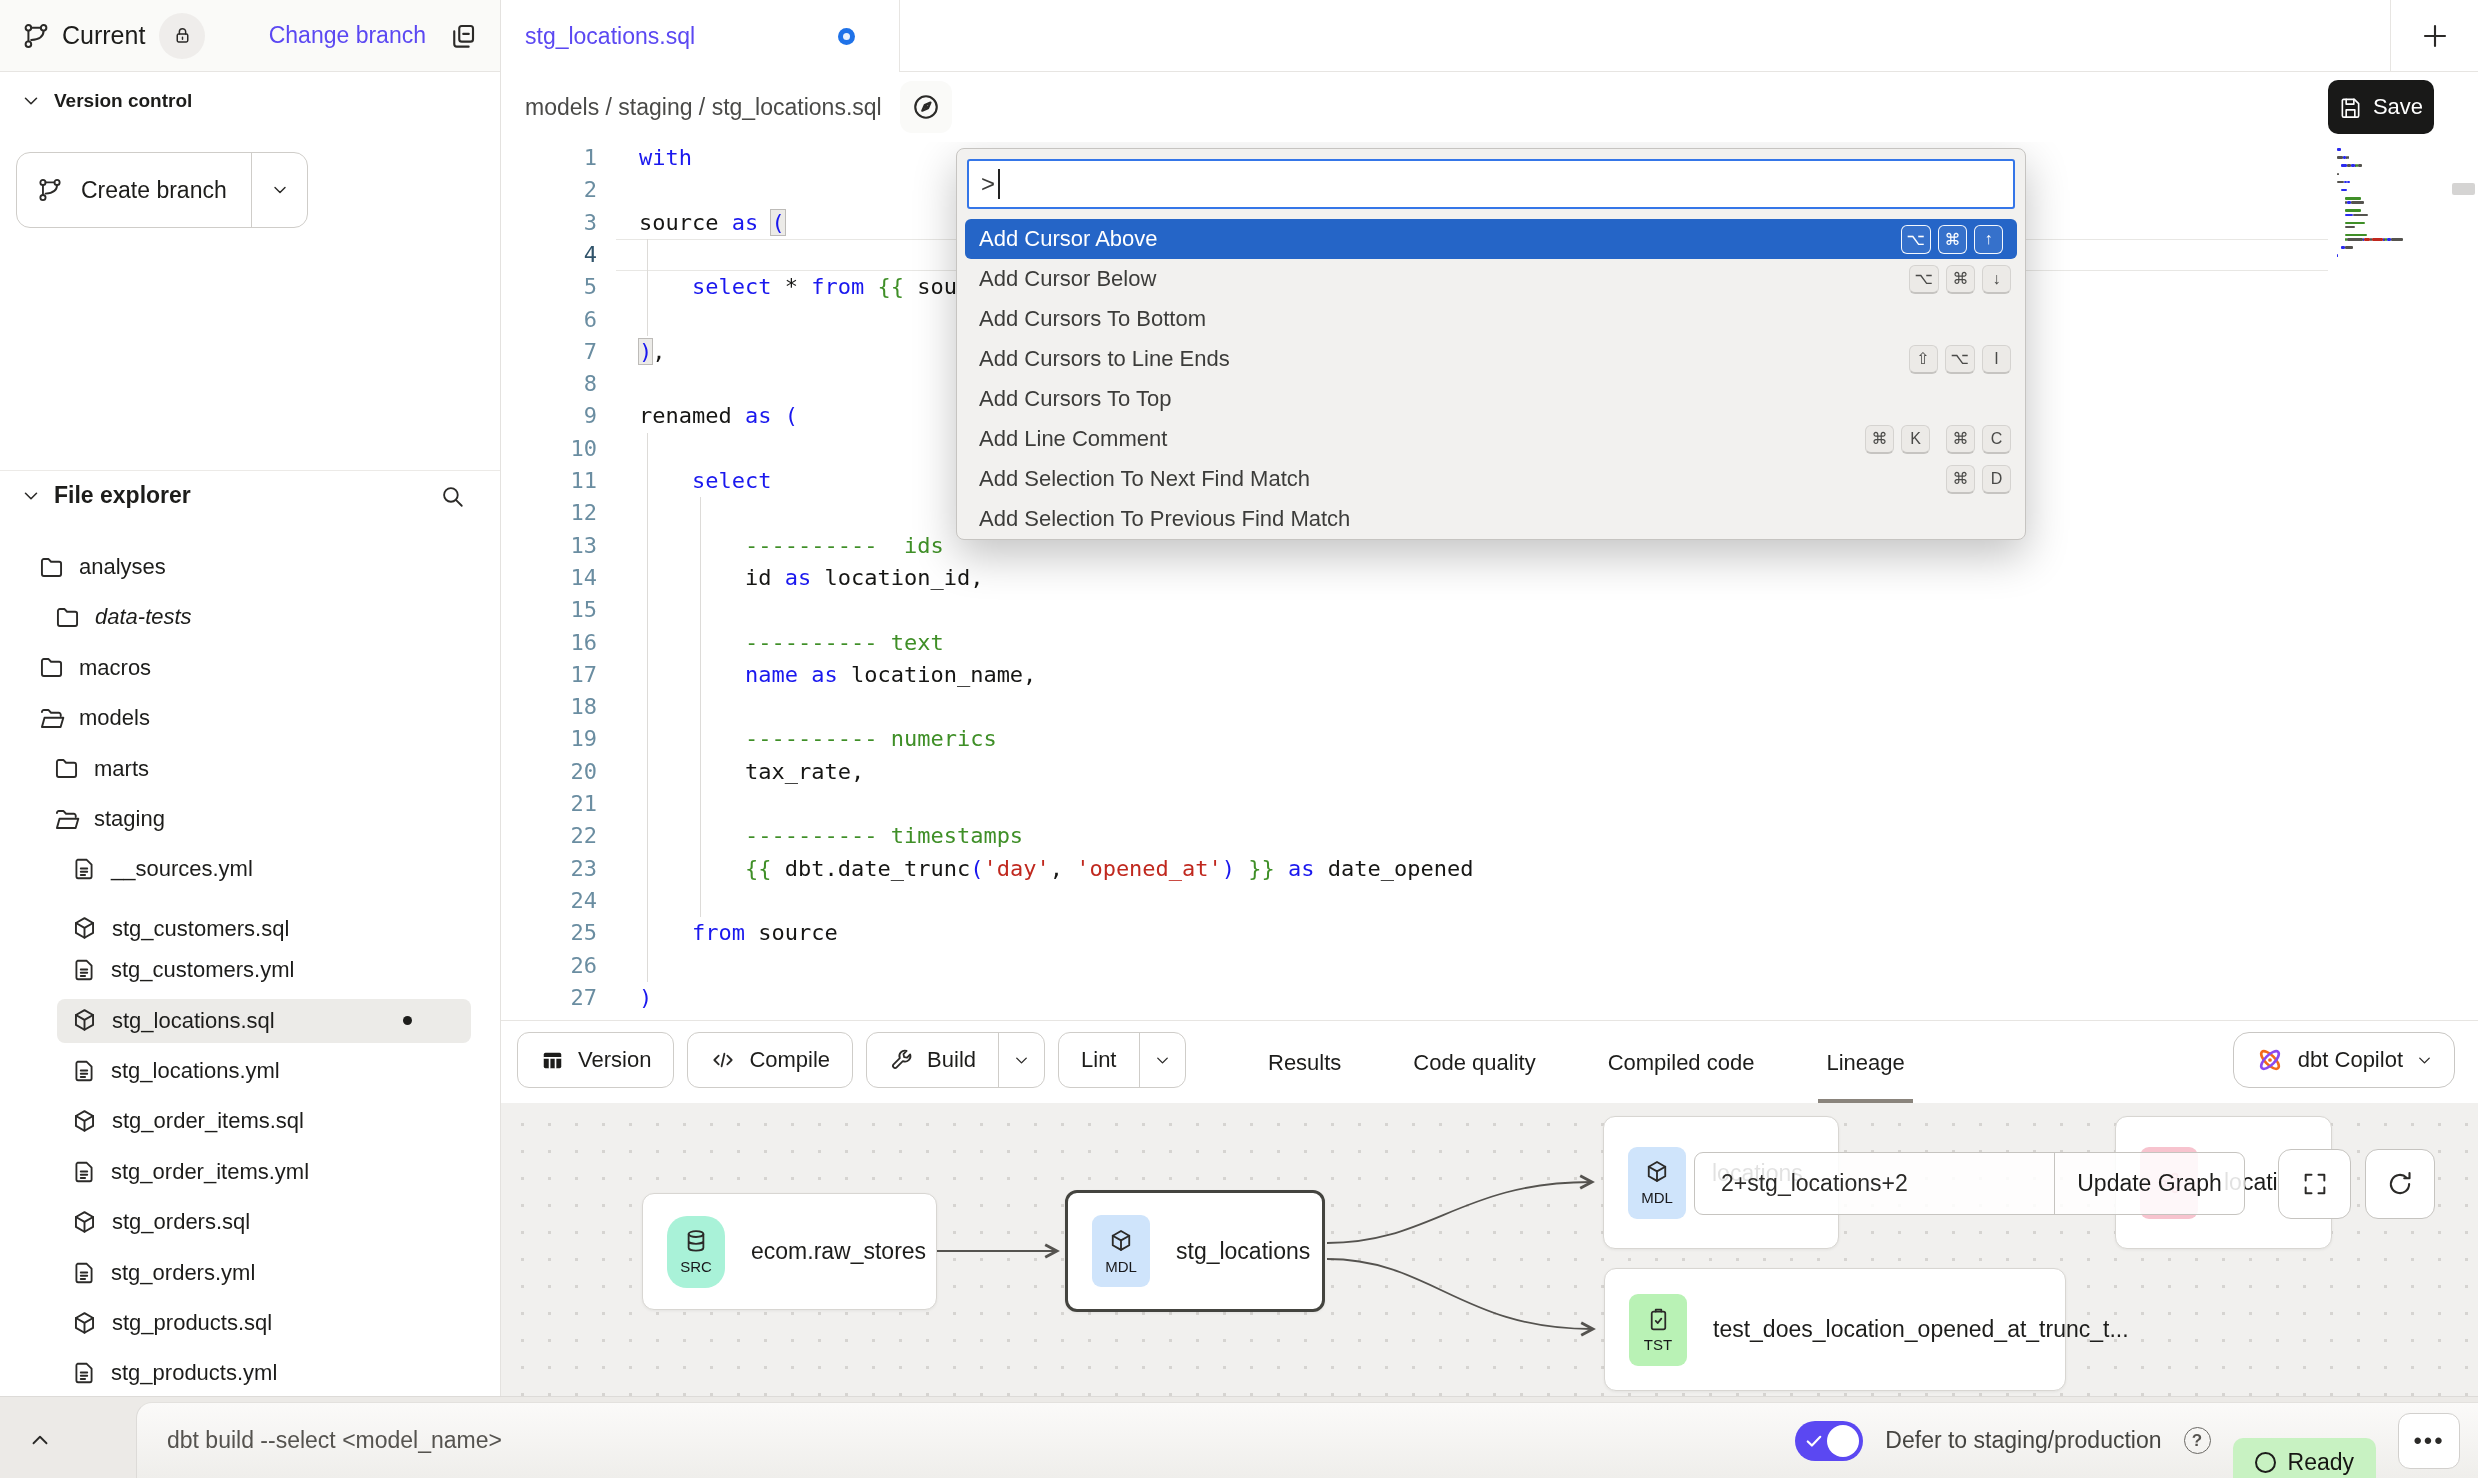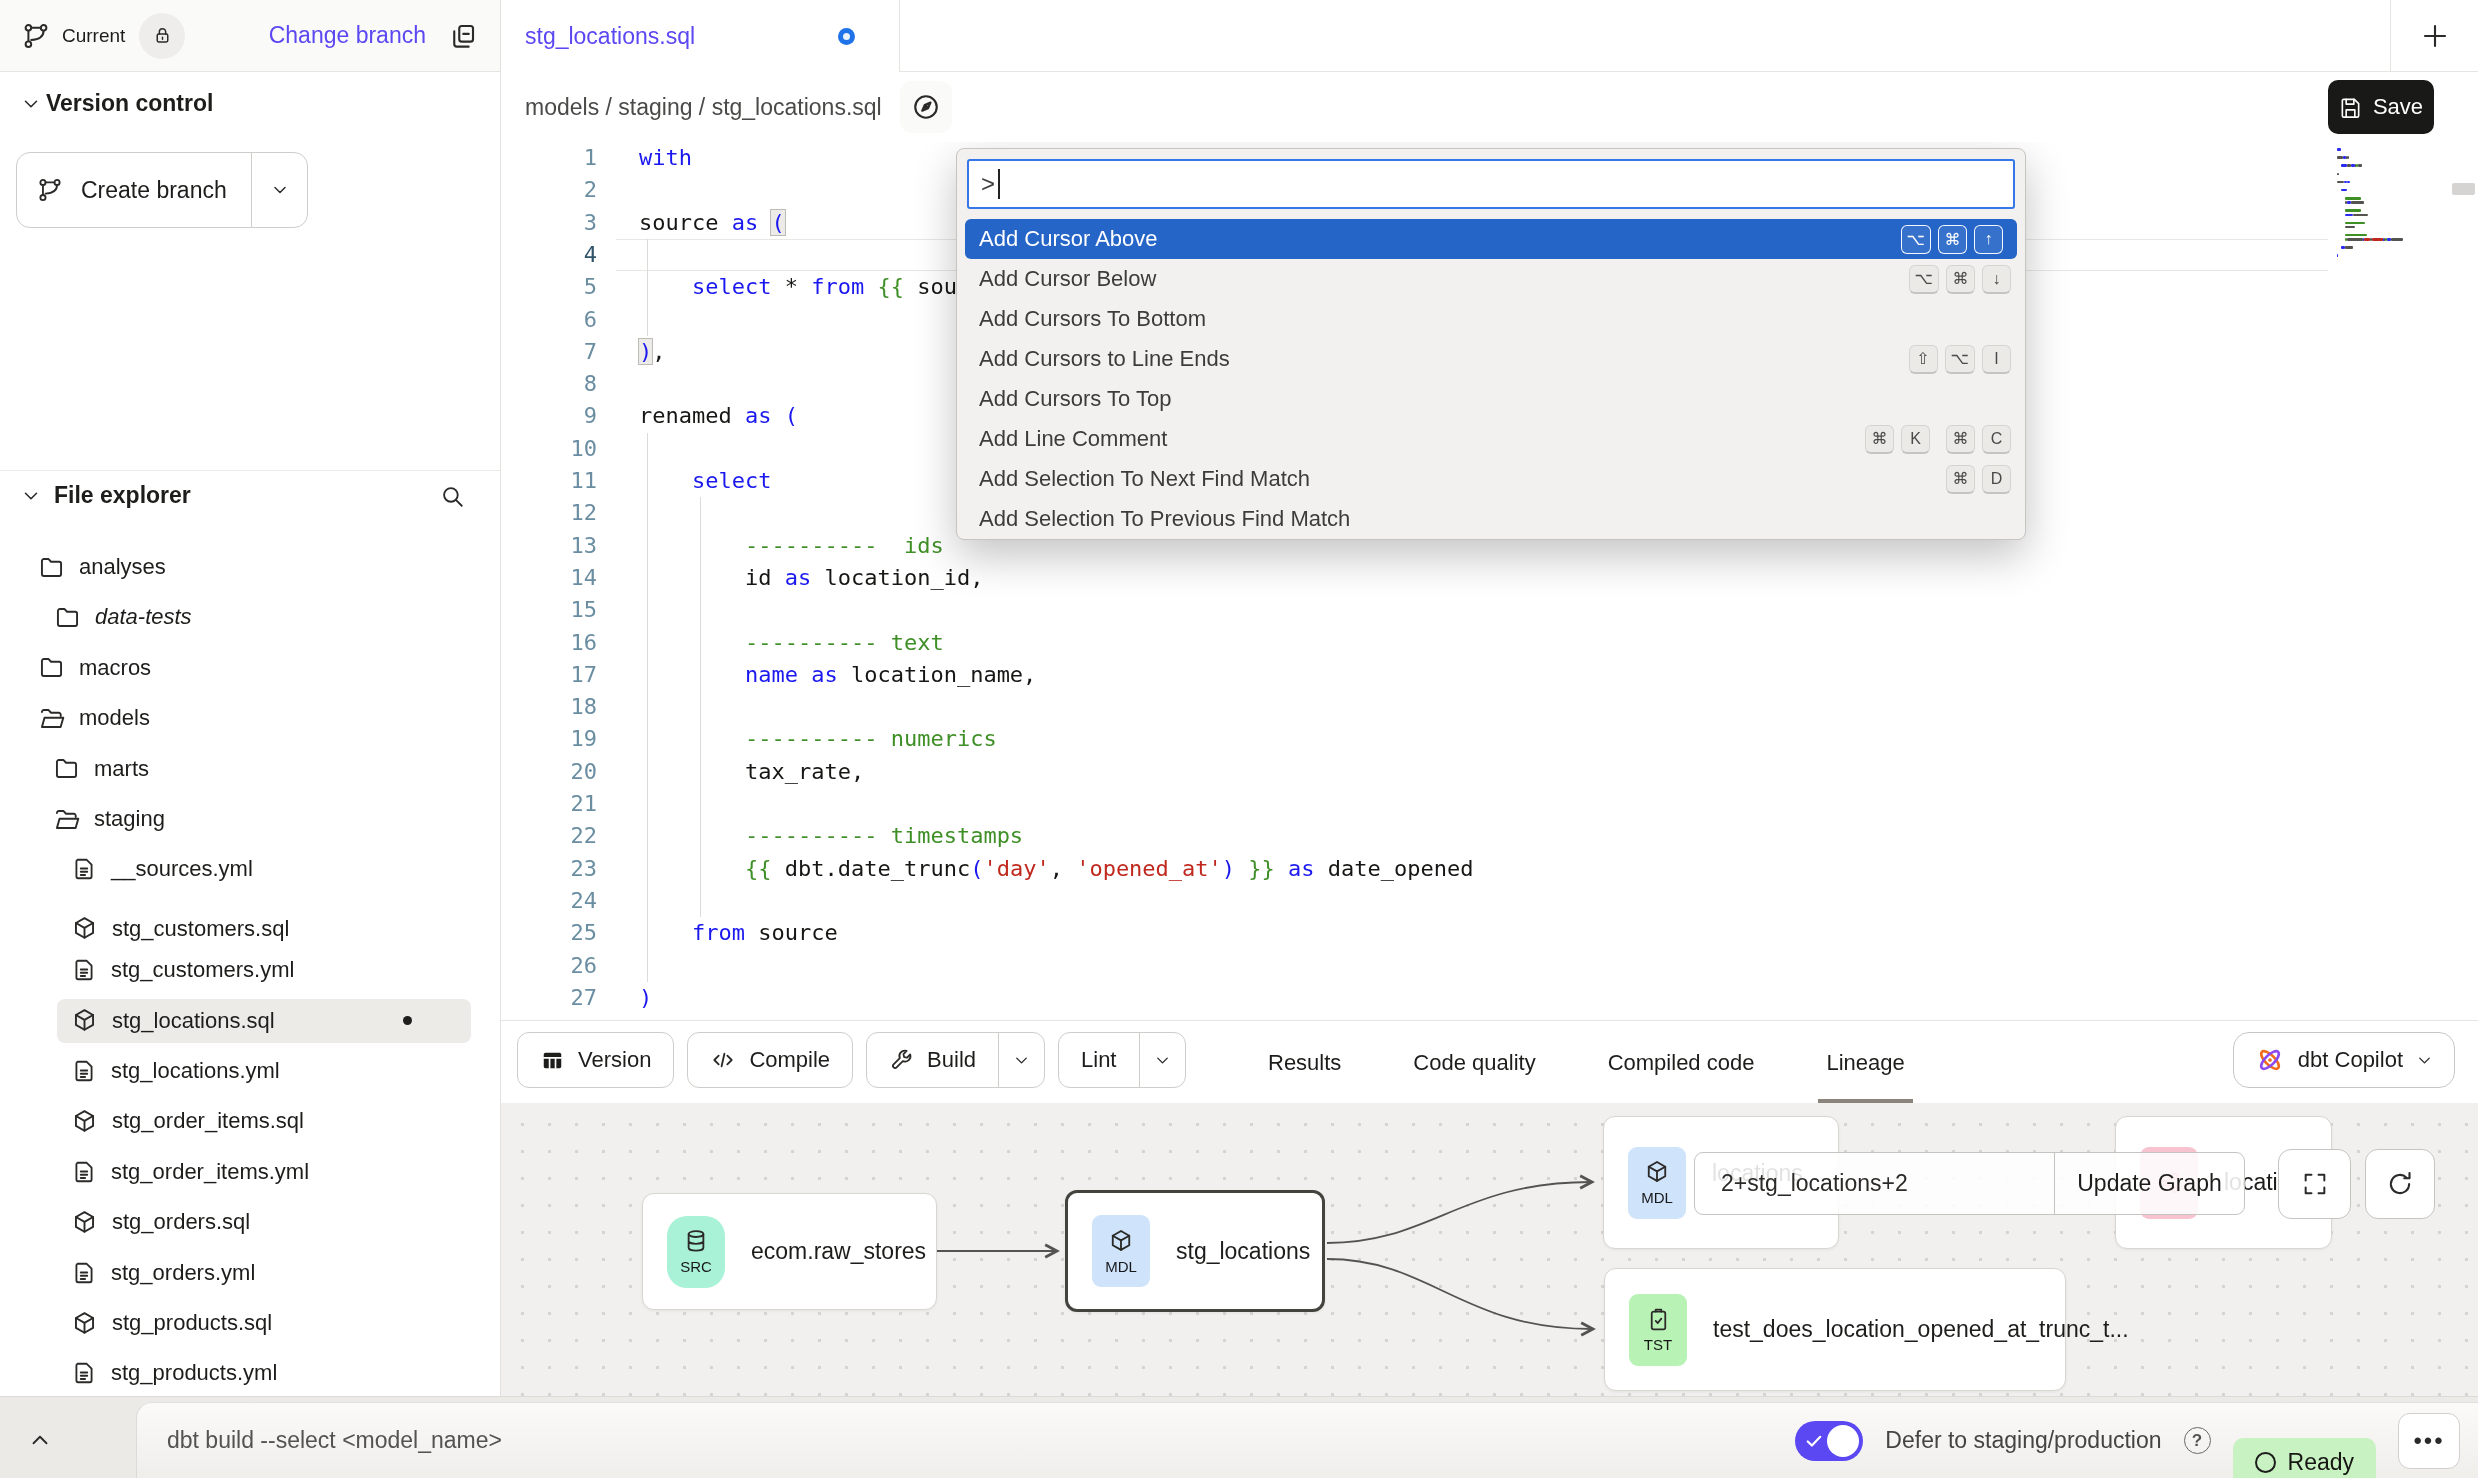--- a/index.html
+++ b/index.html
@@ -8,26 +8,26 @@
        font-family:"Liberation Sans",sans-serif;color:#1d1d1b;}
   svg{display:block;}
   .ic{display:inline-flex;align-items:center;justify-content:center;}
   .ic svg{stroke:#2b2a28;fill:none;stroke-width:1.7;stroke-linecap:round;stroke-linejoin:round;}
 
   
   .sidebar{position:absolute;left:0;top:0;width:501px;height:1396px;background:#fff;
            border-right:1px solid #e4e2df;}
   .vc-strip{position:absolute;left:0;top:0;width:100%;height:72px;background:#fafaf8;
             border-bottom:1px solid #e7e5e2;display:flex;align-items:center;padding:0 22px;}
-  .vc-strip .cur{font-size:19px;margin-left:12px;}
+  .vc-strip .cur{font-size:25px;margin-left:12px;}
   .lock-pill{width:46px;height:46px;border-radius:50%;background:#efedeb;margin-left:14px;
              display:flex;align-items:center;justify-content:center;}
   .chg{margin-left:auto;color:#5b48f2;font-size:23px;font-weight:500;}
   .copy-ic{margin-left:22px;}
-  .sec-head{display:flex;align-items:center;gap:4px;font-size:23px;font-weight:700;}
+  .sec-head{display:flex;align-items:center;gap:12px;font-size:19px;font-weight:700;}
   .vc-head{position:absolute;left:20px;top:90px;}
   .create-branch{position:absolute;left:16px;top:152px;width:292px;height:76px;
     border:1.5px solid #cfcdc9;border-radius:14px;background:#fff;display:flex;align-items:center;}
   .cb-main{flex:1;display:flex;align-items:center;gap:18px;padding-left:20px;font-size:23px;height:100%;}
   .cb-arrow{width:56px;height:100%;border-left:1.5px solid #cfcdc9;display:flex;align-items:center;justify-content:center;}
   .fe-head{position:absolute;left:20px;top:482px;width:461px;display:flex;align-items:center;gap:12px;
            font-size:23px;font-weight:700;}
   .fe-border{position:absolute;left:0;top:470px;width:100%;border-top:1px solid #eceae7;}
   .fe-search{margin-left:auto;margin-right:16px;}
   .filelist{position:absolute;left:0;top:542px;width:100%;}

